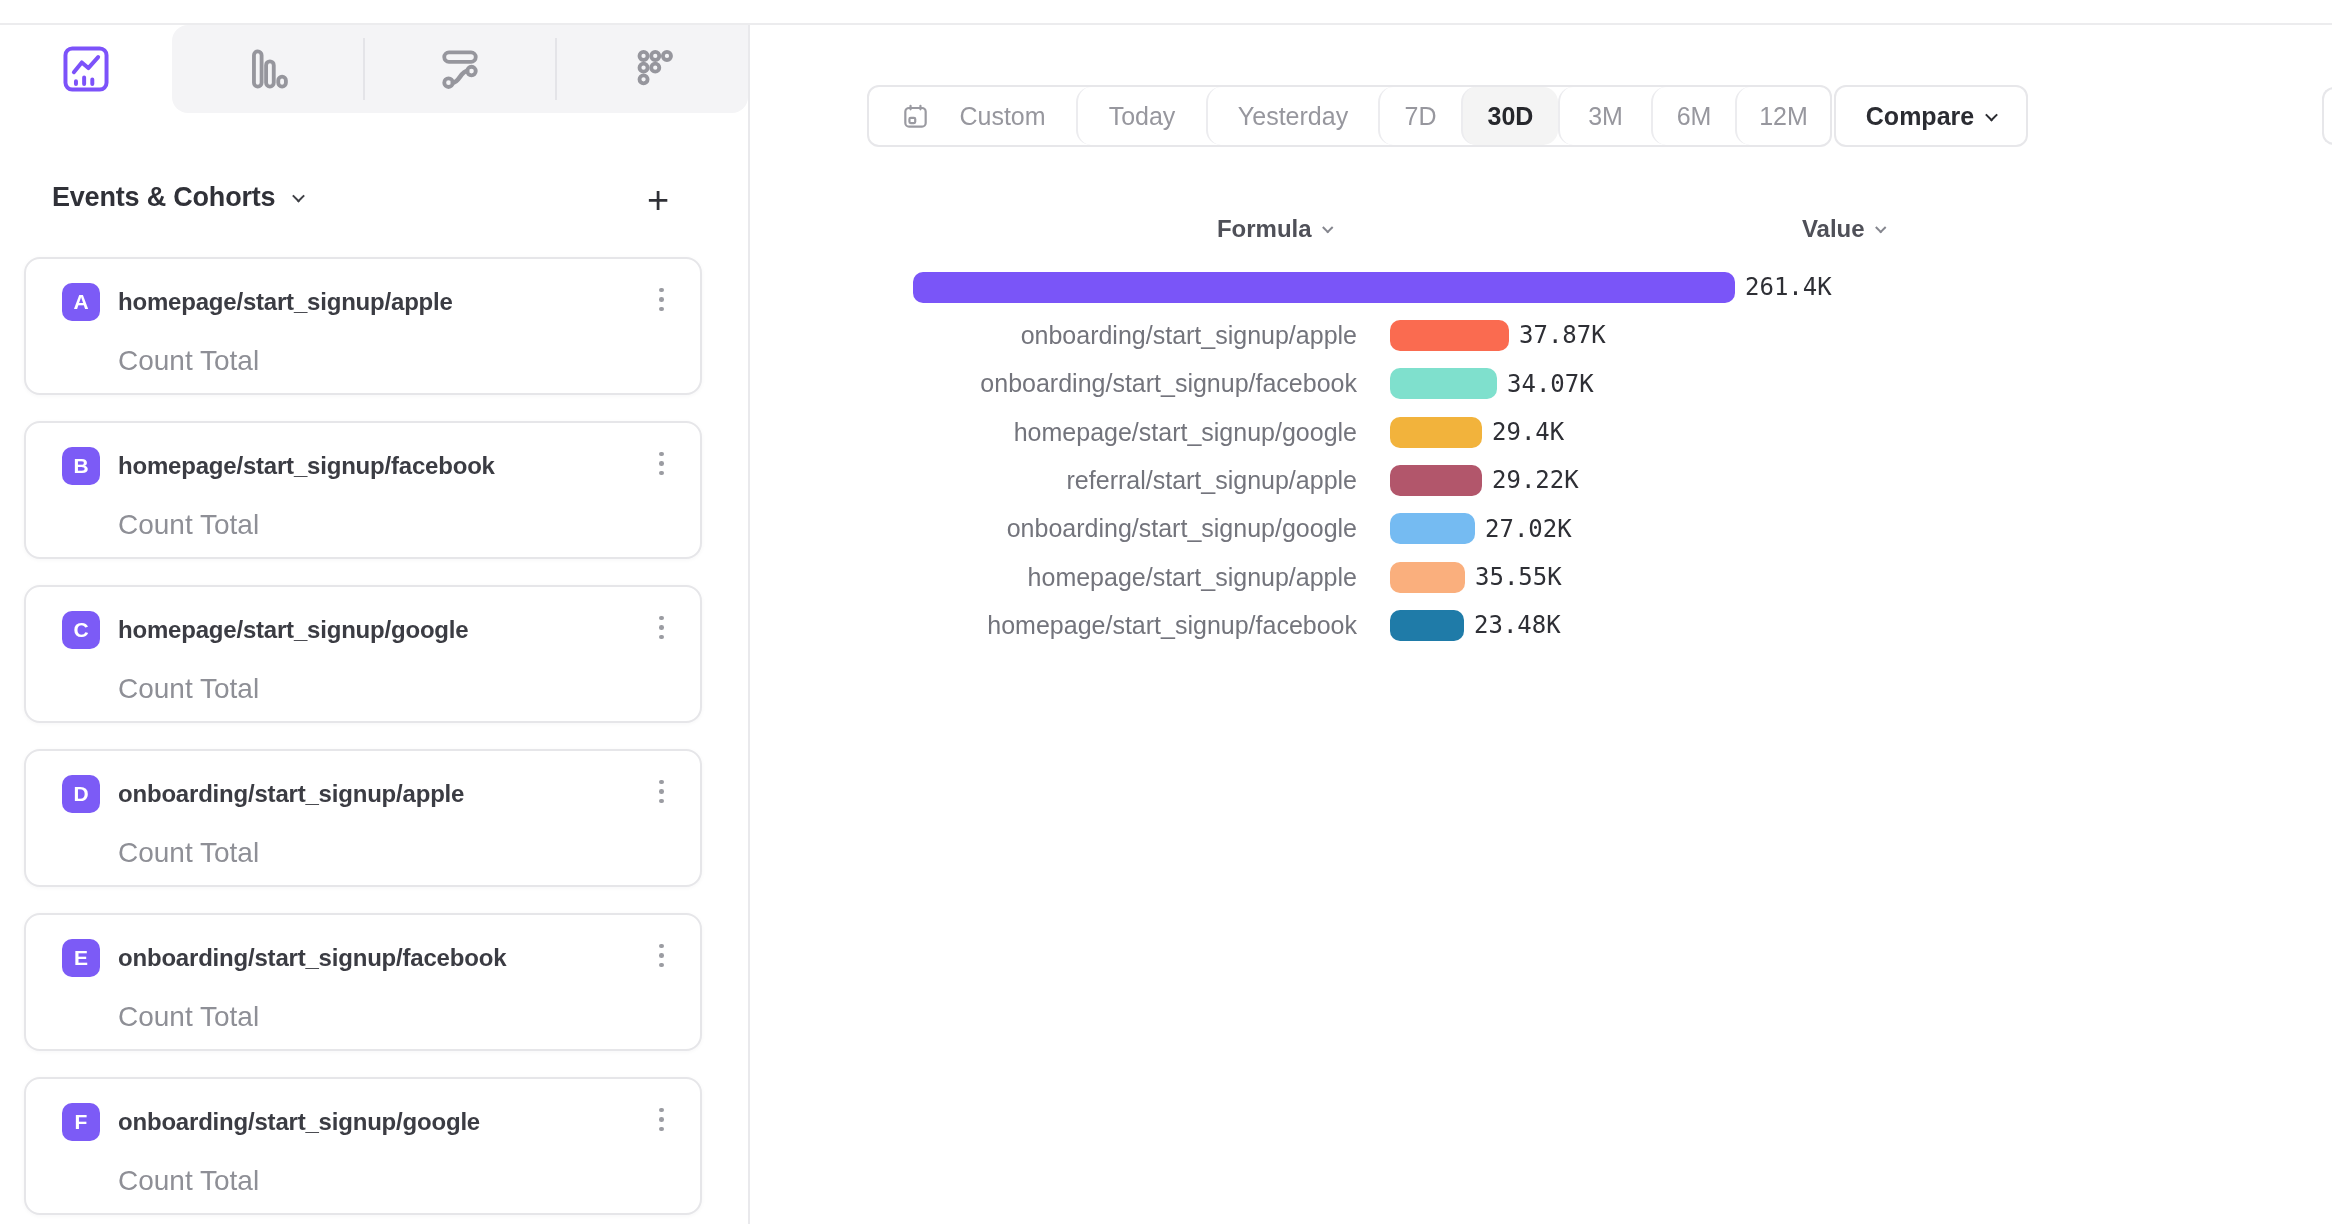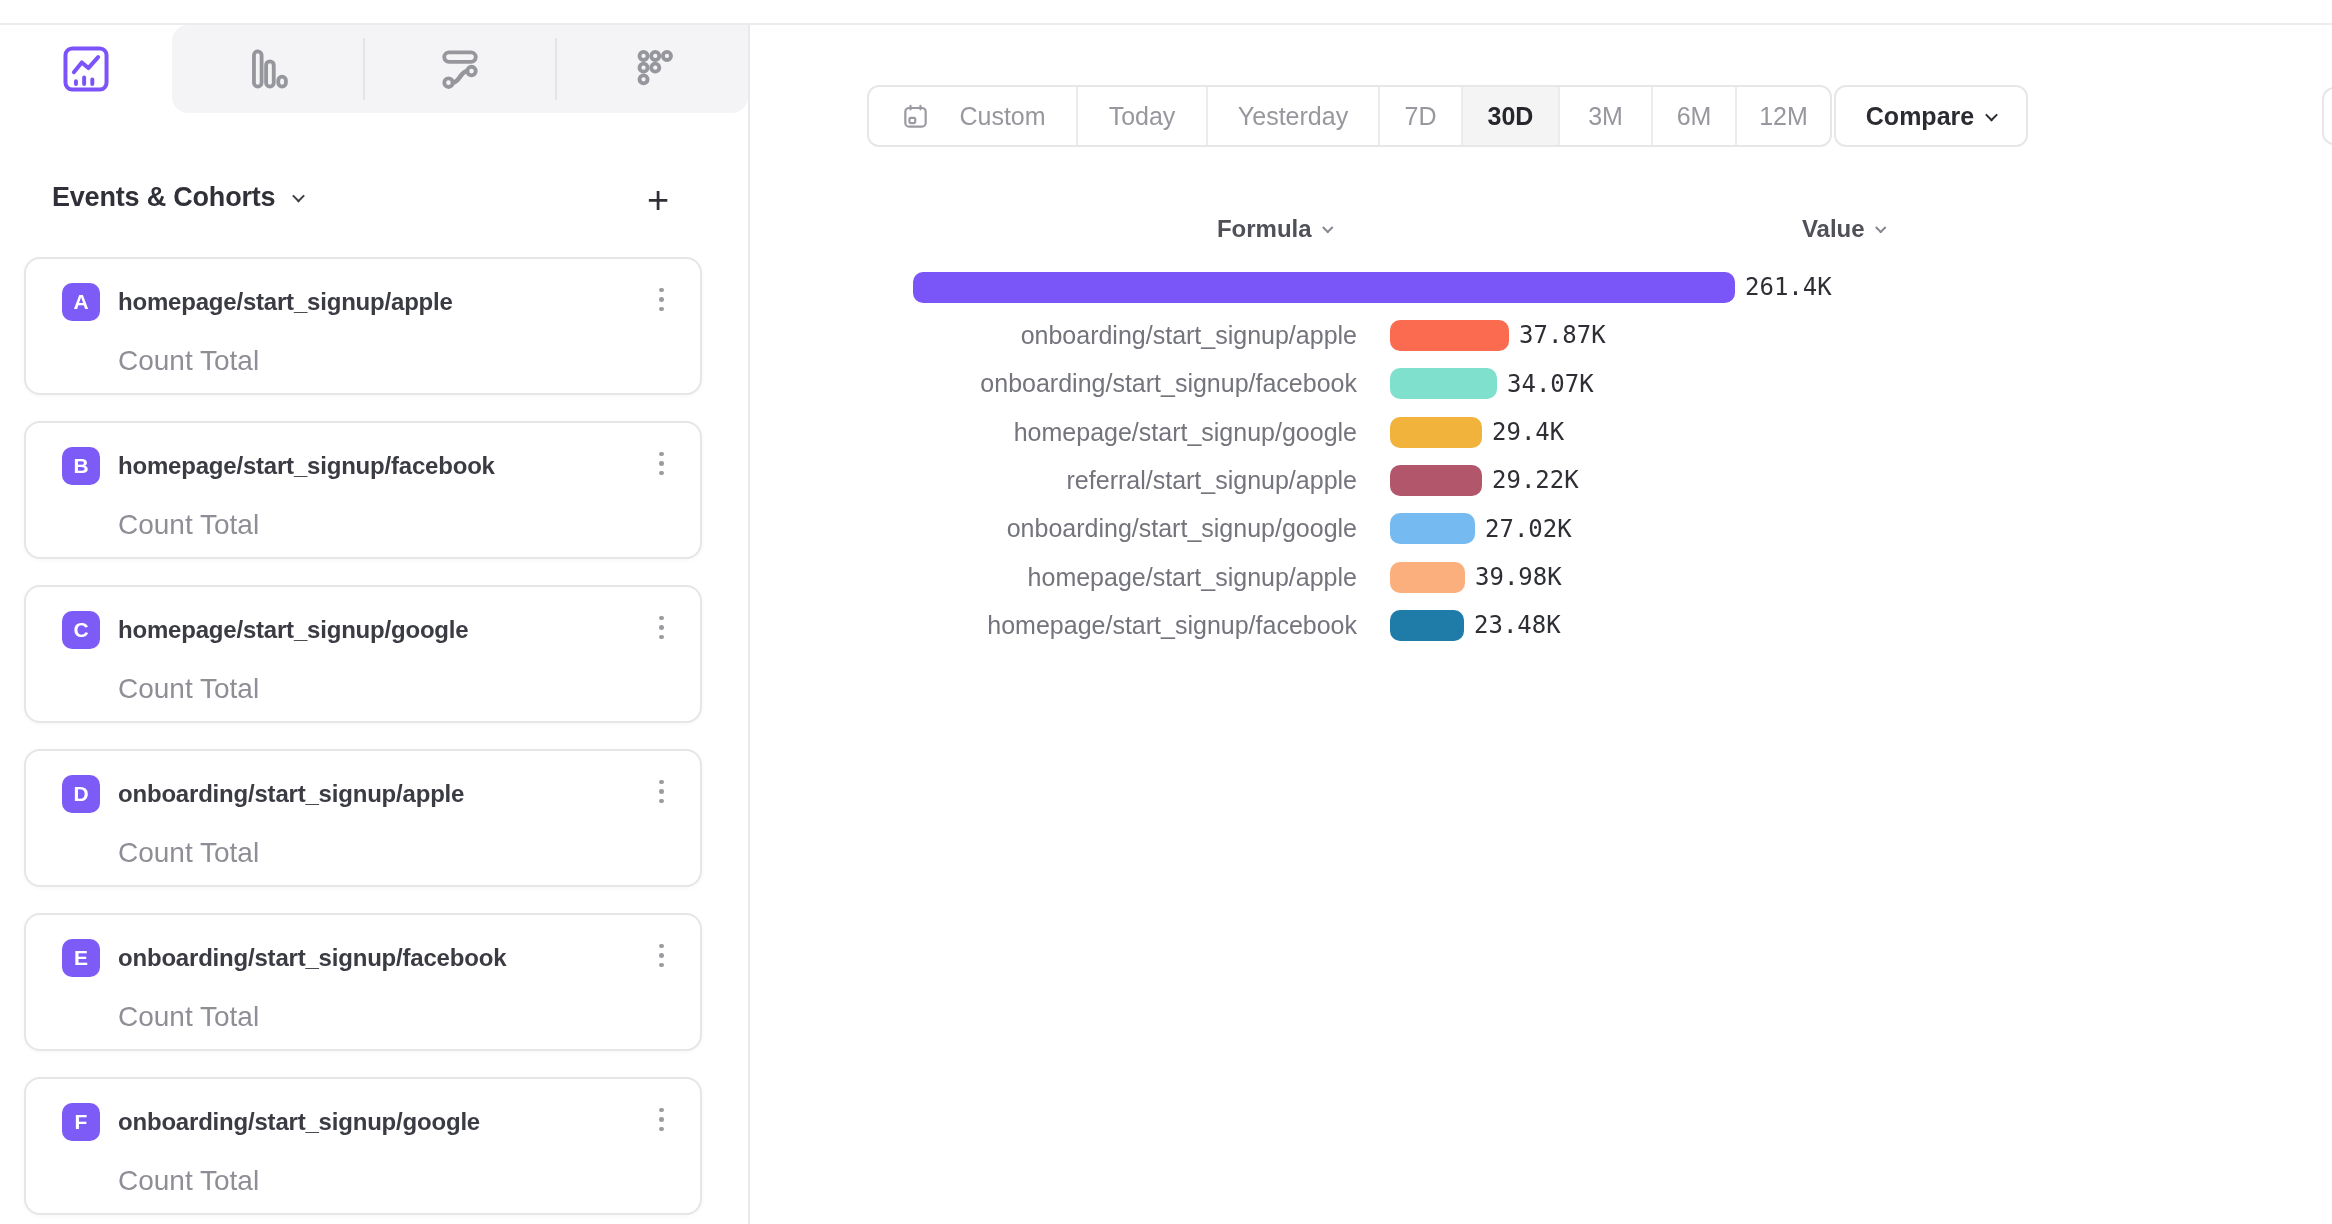--- a/index.html
+++ b/index.html
@@ -36,21 +36,21 @@
   .event-title { position:absolute; left:92px; top:29px; font-size:24px; font-weight:700;
                  color:#3b3c43; letter-spacing:-0.2px; white-space:nowrap; }
   .event-metric{ position:absolute; left:92px; top:86px; font-size:28px; color:#8e8f96; }
   .kebab { position:absolute; right:36px; top:24px; cursor:pointer; }
   .kebab span { display:block; width:4.6px; height:4.6px; border-radius:50%; background:#9b9ca2; margin:4.8px auto; }
 
   
   .date-group { position:absolute; left:867px; top:85px; height:62px; display:flex;
                 border:2px solid #e7e7ea; border-radius:12px; overflow:hidden; background:#fff; }
   .date-seg { display:flex; align-items:center; justify-content:center; gap:27px;
-              font-size:25px; color:#97979e; border-left:2px solid #ececef; cursor:pointer; white-space:nowrap; }
+              font-size:25px; color:#97979e; border-left:2px solid #ececef; cursor:pointer; white-space:nowrap;border-radius:15px; }
   .date-seg:first-child { border-left:none; }
   .date-seg.active { background:#f4f4f4; color:#26272c; font-weight:700; }
   .compare-btn { position:absolute; left:1834px; top:85px; width:194px; height:62px;
                  border:2px solid #e7e7ea; border-radius:12px; background:#fff;
                  display:flex; align-items:center; justify-content:center; gap:13px;
                  font-size:25px; font-weight:700; color:#2b2c32; cursor:pointer; }
   .edge-btn { position:absolute; left:2322px; top:87px; width:12px; height:58px;
               border:2px solid #e7e7ea; border-right:none; border-radius:12px 0 0 12px; background:#fff; }
 
   
@@ -294,21 +294,21 @@
 
     <div class="chart-row">
       <div class="row-label">onboarding/start_signup/google</div>
       <div class="row-bar" style="width: 85px; background: rgb(117, 187, 242);"></div>
       <div class="row-value">27.02K</div>
     </div>
 
     <div class="chart-row">
       <div class="row-label">homepage/start_signup/apple</div>
       <div class="row-bar" style="width: 75px; background: rgb(250, 175, 125);"></div>
-      <div class="row-value">39.98K</div>
+      <div class="row-value">35.55K</div>
     </div>
 
     <div class="chart-row">
       <div class="row-label">homepage/start_signup/facebook</div>
       <div class="row-bar" style="width: 74px; background: rgb(31, 123, 168);"></div>
       <div class="row-value">23.48K</div>
     </div>
 
 
 </div>

